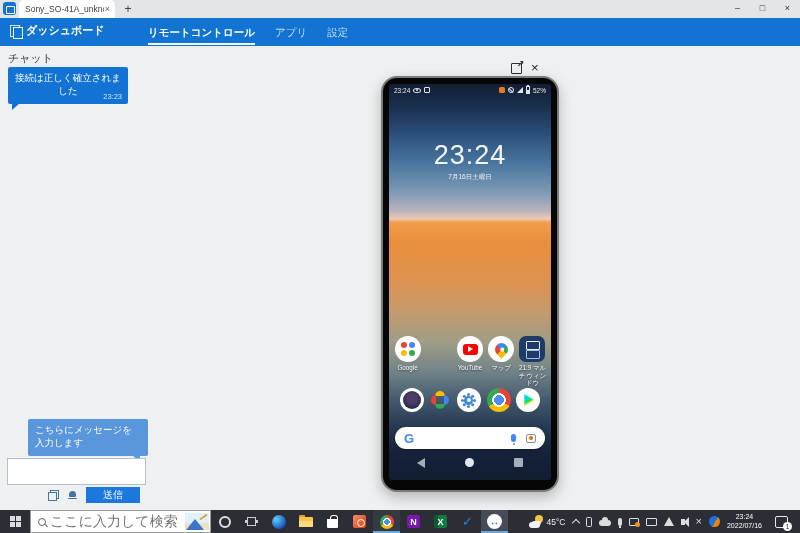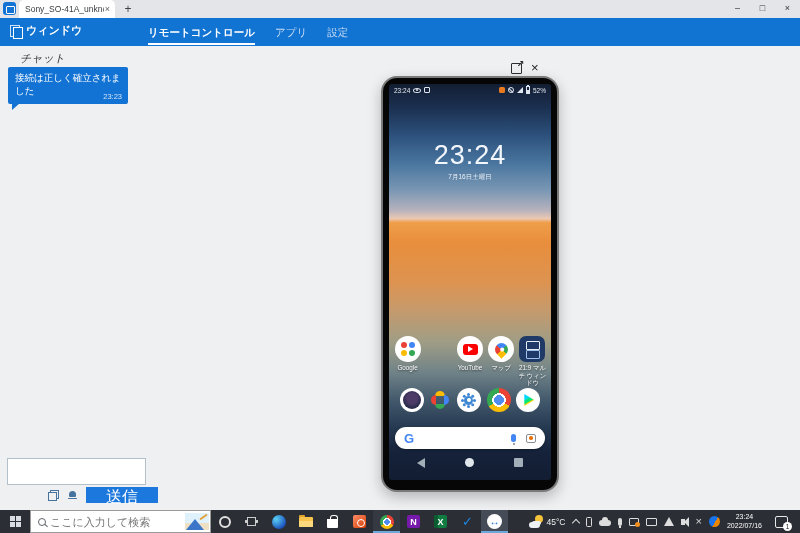--- a/index.html
+++ b/index.html
@@ -23,35 +23,35 @@
   .icon-doc { position:relative; width:11px; height:12px; }
   .icon-doc::before { content:""; position:absolute; left:0; top:0; width:8px; height:10px; border:1.2px solid #cfe2f7; background:#1173d2; }
   .icon-doc::after { content:""; position:absolute; left:2.5px; top:2px; width:8px; height:10px; border:1.2px solid #fff; background:#1173d2; }
   .file-transfer b { font-size:11px; color:#fff; font-weight:bold; }
   .nav { display:flex; gap:20px; margin-left:148px; }
   .nav-item { font-size:10.5px; color:#c9ddf5; padding:6px 0 5px; cursor:pointer; }
   .nav-item.active { color:#fff; font-weight:bold; border-bottom:2px solid #fff; padding-bottom:3px; }
 
   
   .content { position:absolute; top:46px; left:0; right:0; bottom:23px; background:#eff0f1; }
-  .chat-header { position:absolute; left:20px; top:5px; font-size:11px; color:#333;font-style:italic; }
-  .chat-bubble { position:absolute; left:8px; top:21px; width:120px; height:37px; background:#1273d4; border-radius:2px; color:#fff; font-size:9.5px; padding:5px 7px; }
+  .chat-header { position:absolute; left:8px; top:5px; font-size:11px; color:#333; }
+  .chat-bubble { position:absolute; left:8px; top:21px; width:120px; height:37px; background:#1273d4; border-radius:2px; color:#fff; font-size:9.5px; padding:5px 7px;text-align:center; }
   .chat-bubble::after { content:""; position:absolute; left:4px; bottom:-6px; border-top:7px solid #1273d4; border-right:8px solid transparent; }
   .chat-time { position:absolute; right:6px; bottom:3px; font-size:7.5px; color:#d4e4f9; }
   .tooltip-bubble { position:absolute; left:28px; top:373px; width:120px; height:37px; background:#5a96dc; border-radius:2px; color:#fff; font-size:9.5px; padding:5px 7px; }
   .tooltip-bubble::after { content:""; position:absolute; right:8px; bottom:-6px; border-top:7px solid #5a96dc; border-left:8px solid transparent; }
   .chat-input { position:absolute; left:7px; top:412px; width:139px; height:27px; border:1px solid #b3bfca; background:#fff; outline:none; font-size:11px; padding:0 5px; }
   .chat-actions { position:absolute; left:48px; top:441px; display:flex; align-items:center; gap:8px; }
   .icon-copy { position:relative; width:11px; height:11px; }
   .icon-copy::before { content:""; position:absolute; right:0; top:0; width:7px; height:7px; border:1.2px solid #47749f; }
   .icon-copy::after { content:""; position:absolute; left:0; bottom:0; width:7px; height:7px; border:1.2px solid #47749f; background:#eff0f1; }
   .icon-bell { position:relative; width:11px; height:11px; }
   .icon-bell::before { content:""; position:absolute; left:2px; top:1px; width:7px; height:6px; background:#47749f; border-radius:3.5px 3.5px 1px 1px; }
   .icon-bell::after { content:""; position:absolute; left:1px; top:8px; width:9px; height:1.5px; background:#47749f; border-radius:1px; }
-  .send-btn { width:72px; height:16px; background:#1c78dd; color:#fff; border:none; font-size:16px; font-family:inherit; cursor:pointer; }
+  .send-btn { width:54px; height:16px; background:#1c78dd; color:#fff; border:none; font-size:10px; font-family:inherit; cursor:pointer; }
 
   
   .remote-controls { position:absolute; left:511px; top:16px; display:flex; align-items:center; gap:8px; }
   .popout { position:relative; width:12px; height:12px; }
   .popout::before { content:""; position:absolute; left:0; bottom:0; width:9px; height:9px; border:1.4px solid #2e2e2e; border-radius:1px; }
   .popout-arrow { position:absolute; right:-1px; top:-3px; font-size:9px; color:#2e2e2e; font-weight:bold; }
   .remote-close { font-size:13px; color:#1f1f1f; line-height:12px; }
 
   
   .phone { position:absolute; left:381px; top:30px; width:178px; height:416px; background:#060606; border:2px solid #7a7a7a; border-radius:16px; box-shadow:0 5px 14px rgba(0,0,0,.25); }
@@ -123,21 +123,21 @@
   .nav-recent { width:9px; height:9px; background:#a3afb8; border-radius:1px; }
 
   
   .taskbar { position:absolute; left:0; right:0; bottom:0; height:23px; background:#2b2e35; display:flex; align-items:stretch; color:#e8e8e8; }
   .tb-start { width:30px; display:flex; align-items:center; justify-content:center; }
   .winlogo { display:grid; grid-template-columns:5px 5px; grid-template-rows:5px 5px; gap:1px; }
   .winlogo i { background:#d9dde2; }
   .tb-search { width:181px; background:#fff; display:flex; align-items:center; padding-left:7px; border:1px solid #9a9a9a; }
   .ic-mag { width:8px; height:8px; border:1.4px solid #5f6368; border-radius:50%; position:relative; flex:none; }
   .ic-mag::after { content:""; position:absolute; right:-3px; bottom:-2px; width:4px; height:1.4px; background:#5f6368; transform:rotate(45deg); }
-  .tb-search input { flex:1; border:none; outline:none; font-size:11px; color:#444; padding:0 4px; min-width:0; font-family:Liberation Sans, sans-serif; }
+  .tb-search input { flex:1; border:none; outline:none; font-size:14px; color:#444; padding:0 4px; min-width:0; font-family:Liberation Serif, serif; }
   .peek { width:24px; height:17px; position:relative; overflow:hidden; margin:2px 1px 2px 0; background:linear-gradient(180deg,#dff1fb 0 60%, #efe0c4 60%); flex:none; }
   .peek::before { content:""; position:absolute; left:1px; bottom:0; border-left:9px solid transparent; border-right:9px solid transparent; border-bottom:11px solid #3b76c9; }
   .peek::after { content:""; position:absolute; right:1px; top:3px; width:9px; height:2px; background:#e2a23b; transform:rotate(-35deg); border-radius:1px; }
   .tb-apps { display:flex; }
   .tb-app { width:27px; display:flex; align-items:center; justify-content:center; cursor:pointer; }
   .tb-app.open { background:#353a42; box-shadow:inset 0 -2px 0 #6ba9dd; }
   .tb-app.focused { background:#454c57; }
   .ic-cortana { width:12px; height:12px; border:2px solid #e0e0e0; border-radius:50%; }
   .ic-taskview { width:9px; height:9px; border:1px solid #ccc; box-shadow:-5px 0 0 -3px #ccc, 5px 0 0 -3px #ccc; }
   .ic-edge { width:14px; height:14px; border-radius:50%; background:radial-gradient(circle at 30% 30%, #5ad2f6, #1b4fba 75%); }
@@ -195,38 +195,41 @@
   <div class="win-controls">
     <span>–</span>
     <span>□</span>
     <span>×</span>
   </div>
 </div>
 
 <div class="toolbar">
   <div class="file-transfer">
     <span class="icon-doc"></span>
-    <b>ウィンドウ</b>
+    <b>ダッシュボード</b>
   </div>
   <nav class="nav">
     <span class="nav-item active">リモートコントロール</span>
     <span class="nav-item">アプリ</span>
     <span class="nav-item">設定</span>
   </nav>
 </div>
 
 <div class="content">
 
   <div class="chat-header">チャット</div>
 
   <div class="chat-bubble">
     <span>接続は正しく確立されました</span>
     <span class="chat-time">23:23</span>
   </div>
 
+  <div class="tooltip-bubble">
+    <span>こちらにメッセージを入力します</span>
+  </div>
   <input class="chat-input" style="">
   <div class="chat-actions">
     <span class="icon-copy"></span>
     <span class="icon-bell"></span>
     <button class="send-btn">送信</button>
   </div>
 
   <div class="remote-controls">
     <span class="popout">
       <span class="popout-arrow">↗</span>

